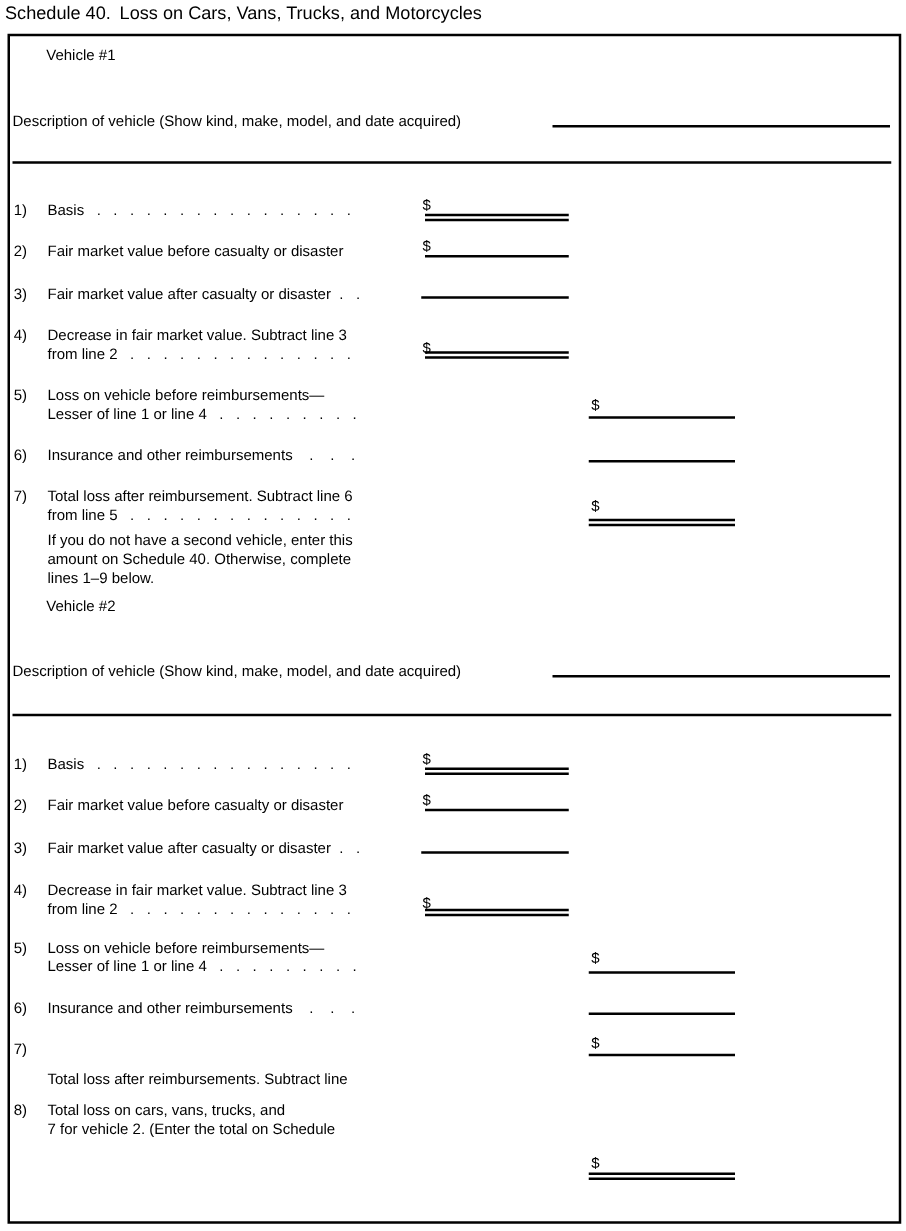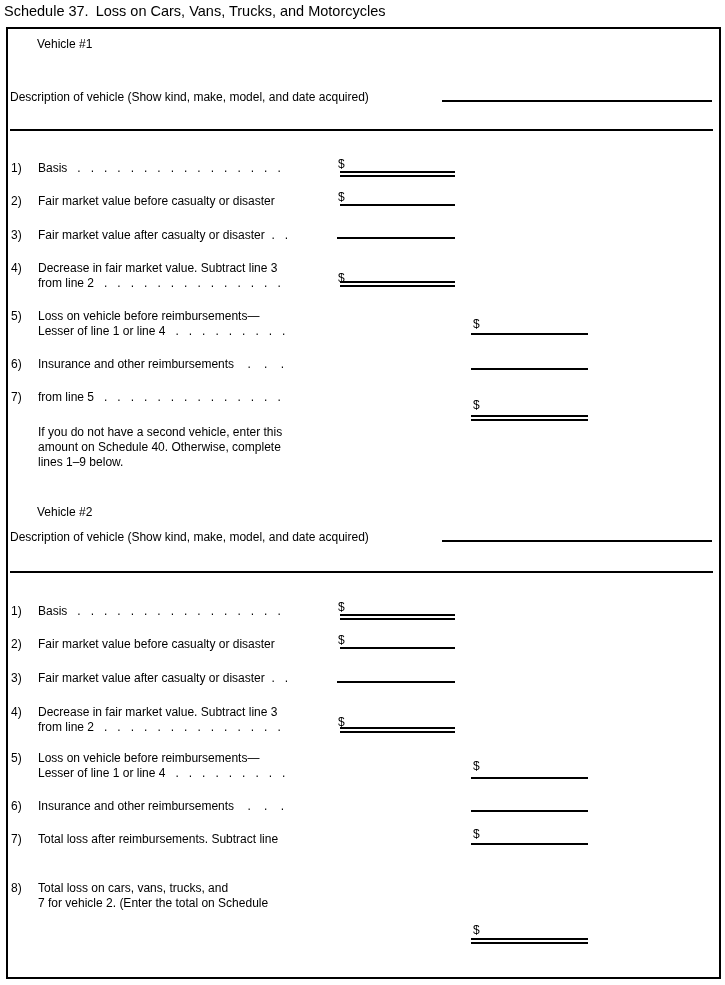--- a/index.html
+++ b/index.html
@@ -18,21 +18,21 @@
   .hr{background:#000;height:2px;}
   .c1{left:340px;width:115px;}
   .c2{left:471px;width:117px;}
 </style>
 </head>
 <body>
 
 <div class="page">
 
   <div class="abs title" style="left:4px;top:2px;">
-    <span>Schedule 37.</span>
+    <span>Schedule 40.</span>
     <span class="b" style="margin-left:3px;">Loss on Cars, Vans, Trucks, and Motorcycles</span>
   </div>
 
   <div class="abs box" style="left:6px;top:27px;width:711px;height:948px;"></div>
 
   <div class="abs t b" style="left:37px;top:37px;">Vehicle #1</div>
 
   <div class="abs t" style="left:10px;top:90px;">Description of vehicle (Show kind, make, model, and date acquired)</div>
   <div class="abs fill" style="left:442px;top:88px;width:270px;"></div>
   <div class="abs hr" style="left:10px;top:129px;width:703px;"></div>
@@ -66,32 +66,33 @@
   </div>
   <div class="abs t" style="left:473px;top:317px;">$</div>
   <div class="abs sline c2" style="top:333px;"></div>
 
   <div class="abs t" style="left:11px;top:357px;">6)</div>
   <div class="abs t" style="left:38px;top:357px;"><span>Insurance and other reimbursements</span><span class="leader">    .    .    .</span></div>
   <div class="abs sline c2" style="top:368px;"></div>
 
   <div class="abs t" style="left:11px;top:390px;">7)</div>
   <div class="abs t" style="left:38px;top:390px;">
+    <div><span>Total loss after reimbursement. Subtract line 6</span></div>
     <div><span>from line 5</span><span class="leader">   .   .   .   .   .   .   .   .   .   .   .   .   .   .</span></div>
   </div>
   <div class="abs t" style="left:473px;top:398px;">$</div>
   <div class="abs dline c2" style="top:415px;"></div>
 
   <div class="abs t" style="left:38px;top:425px;">
     <div>If you do not have a second vehicle, enter this</div>
     <div>amount on Schedule 40. Otherwise, complete</div>
     <div>lines 1–9 below.</div>
   </div>
 
-  <div class="abs t b" style="left:37px;top:505px;">Vehicle #2</div>
+  <div class="abs t b" style="left:37px;top:478px;">Vehicle #2</div>
 
   <div class="abs t" style="left:10px;top:530px;">Description of vehicle (Show kind, make, model, and date acquired)</div>
   <div class="abs fill" style="left:442px;top:528px;width:270px;"></div>
   <div class="abs hr" style="left:10px;top:571px;width:703px;"></div>
 
   <div class="abs t" style="left:11px;top:604px;">1)</div>
   <div class="abs t" style="left:38px;top:604px;"><span>Basis</span><span class="leader">   .   .   .   .   .   .   .   .   .   .   .   .   .   .   .   .</span></div>
   <div class="abs t" style="left:338px;top:600px;">$</div>
   <div class="abs dline c1" style="top:614px;"></div>
 
@@ -118,21 +119,21 @@
     <div><span>Lesser of line 1 or line 4</span><span class="leader">   .   .   .   .   .   .   .   .   .</span></div>
   </div>
   <div class="abs t" style="left:473px;top:759px;">$</div>
   <div class="abs sline c2" style="top:777px;"></div>
 
   <div class="abs t" style="left:11px;top:799px;">6)</div>
   <div class="abs t" style="left:38px;top:799px;"><span>Insurance and other reimbursements</span><span class="leader">    .    .    .</span></div>
   <div class="abs sline c2" style="top:810px;"></div>
 
   <div class="abs t" style="left:11px;top:832px;">7)</div>
-  <div class="abs t" style="left:38px;top:832px;">
+  <div class="abs t" style="left:38px;top:856px;">
     <div><span>Total loss after reimbursements. Subtract line</span></div>
   </div>
   <div class="abs t" style="left:473px;top:827px;">$</div>
   <div class="abs sline c2" style="top:843px;"></div>
 
   <div class="abs t" style="left:11px;top:881px;">8)</div>
   <div class="abs t" style="left:38px;top:881px;">
     <div><span class="b">Total loss on cars, vans, trucks, and</span></div>
     <div><span>7 for vehicle 2. (Enter the total on Schedule</span></div>
   </div>

